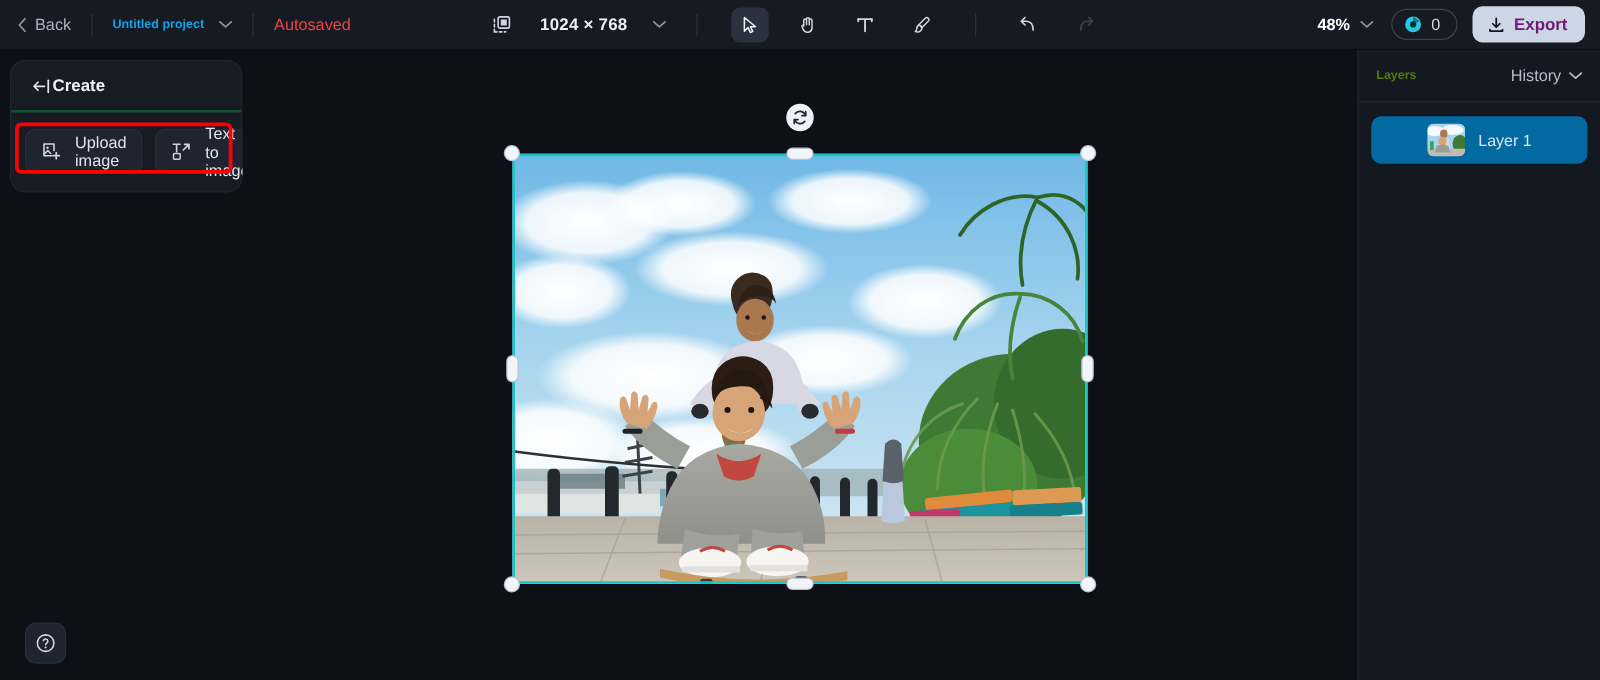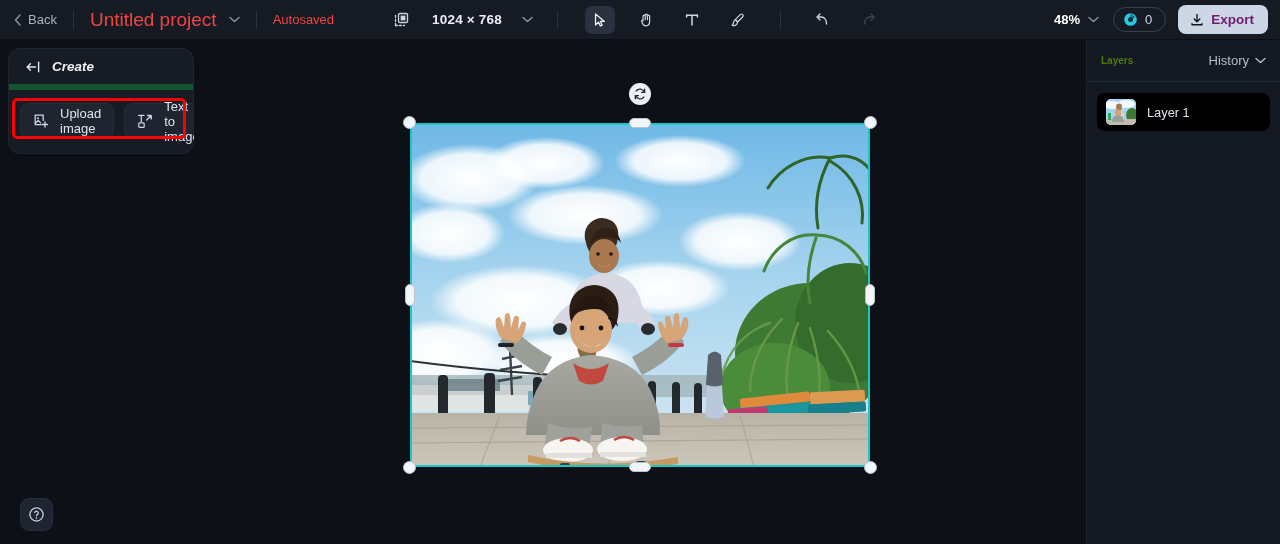--- a/index.html
+++ b/index.html
@@ -15,21 +15,21 @@
   .topbar {
     position: absolute; top: 0; left: 0; width: 1280px; height: 40px;
     background: #161a23;
     display: flex; align-items: center;
     border-bottom: 1px solid #0b0e14;
   }
   .tb-left { display: flex; align-items: center; height: 40px; padding-left: 14px; }
   .back-btn { display: flex; align-items: center; gap: 7px; color: #aab2c0; font-size: 13px; cursor: pointer; }
   .back-btn .chev { font-size: 13px; line-height: 1; color: #8d95a5; }
   .vdiv { width: 1px; height: 18px; background: #2b3140; margin: 0 16px; }
-  .proj-name { color: #ef4444; font-size: 19px; font-weight: normal; }
+  .proj-name { color: #0ea5e9; font-size: 10px; font-weight: bold; }
   .proj-chev { margin-left: 12px; color: #8d95a5; display: flex; align-items: center; }
   .autosaved { color: #ef4444; font-size: 13px; }
 
   .tb-center {
     position: absolute; left: 50%; transform: translateX(-50%);
     display: flex; align-items: center; height: 40px; gap: 10px;
   }
   .canvas-icon { margin-right: 12px; display: flex; align-items: center; }
   .dims { color: #e9edf5; font-size: 13.5px; font-weight: bold; letter-spacing: .2px; }
   .dims-chev { margin-left: 10px; color: #8d95a5; display: flex; align-items: center; }
@@ -59,22 +59,22 @@
   }
 
   
   .sidebar {
     position: absolute; left: 8px; top: 48px; width: 186px;
     background: #171b24; border-radius: 12px;
     border: 1px solid #20252f;
     padding-bottom: 14px;
   }
   .sb-head {
-    height: 41px; display: flex; align-items: center; gap: 10px;
-    padding: 0 16px; border-bottom: 6px solid #14532d; font-style: italic;
+    height: 41px; display: flex; align-items: center; 
+    padding: 0 16px; border-bottom: 2px solid #14532d;
   }
   .sb-title { color: #eef1f7; font-size: 13.5px; font-weight: bold; }
   .sb-list { padding: 13px 11px 0 11px; display: flex; flex-direction: row; gap: 10px; }
   .sb-item {
     height: 36px; border-radius: 8px; background: #1e2430;
     border: 1px solid #262d3a;
     display: flex; align-items: center; gap: 11px; padding: 0 12px;
     color: #dfe5ef; font-size: 13px; cursor: pointer; position: relative;
   }
   .hl-ring {
@@ -136,22 +136,22 @@
     background: #141821; border-left: 1px solid #1e232d;
   }
   .rp-head {
     height: 42px; display: flex; align-items: center; justify-content: space-between;
     padding: 0 14px; border-bottom: 1px solid #222834;
   }
   .rp-title { color: #4d7c0f; font-size: 10px; font-weight: bold; }
   .rp-history { display: flex; align-items: center; gap: 6px; color: #b5bdcb; font-size: 13px; cursor: pointer; }
   .layer-row {
     margin: 11px 10px 0 10px; height: 38px; border-radius: 8px;
-    background: #000000; display: flex; align-items: center; gap: 11px;
-    padding: 0 9px; cursor: pointer;
+    background: #0369a1; display: flex; align-items: center; gap: 11px;
+    padding: 0 9px; cursor: pointer; justify-content: center;
   }
   .layer-thumb { width: 30px; height: 26px; border-radius: 5px; overflow: hidden; background: #9fd2ef; position: relative; }
   .layer-name { color: #dfe5ef; font-size: 12.8px; }
 
   svg { display: block; }
 </style>
 </head>
 <body>
 
 <div class="app">

